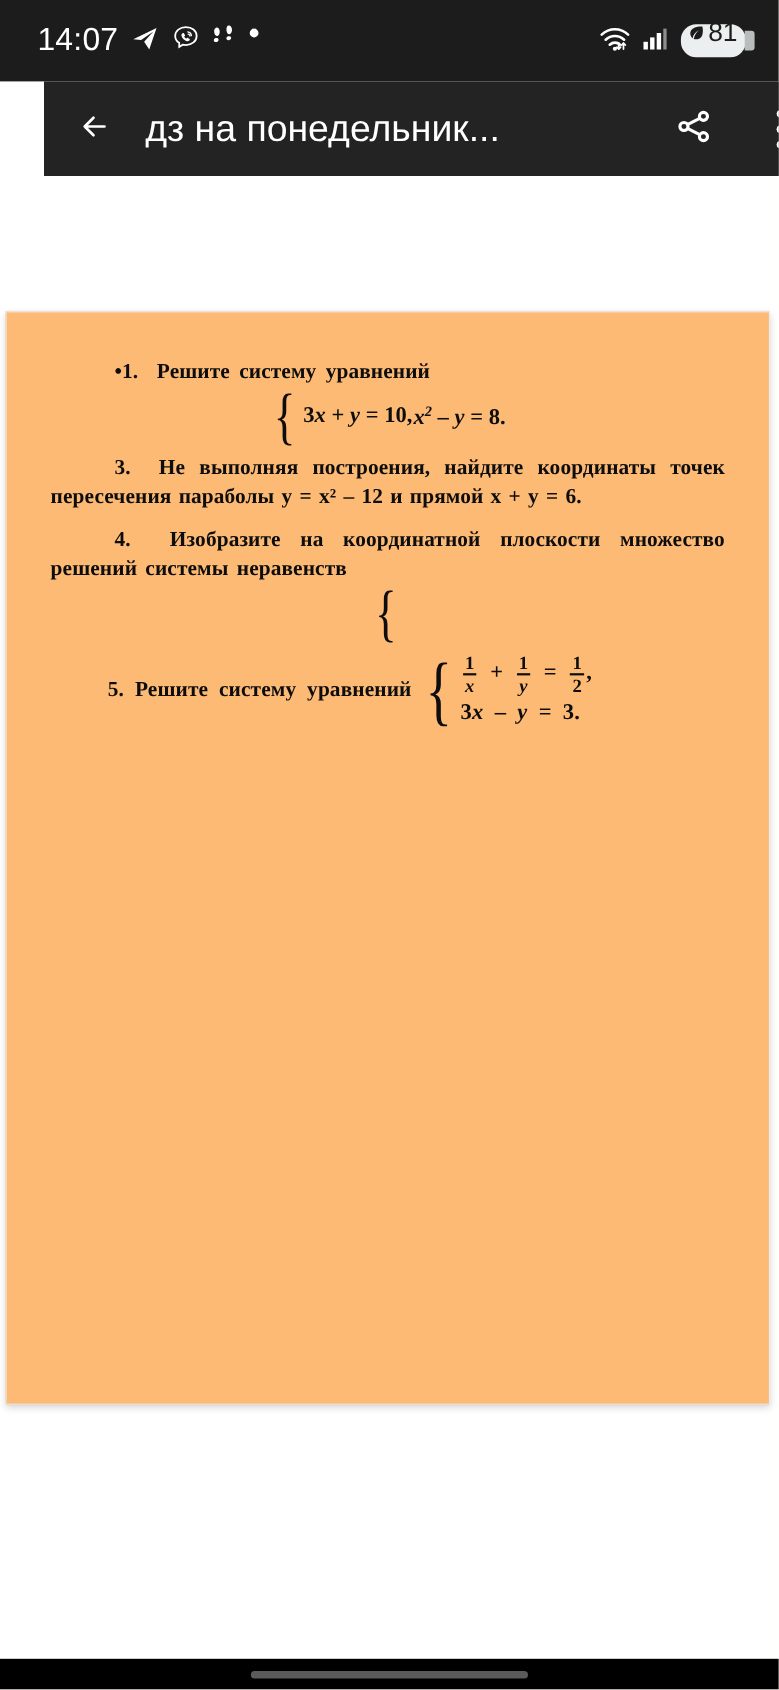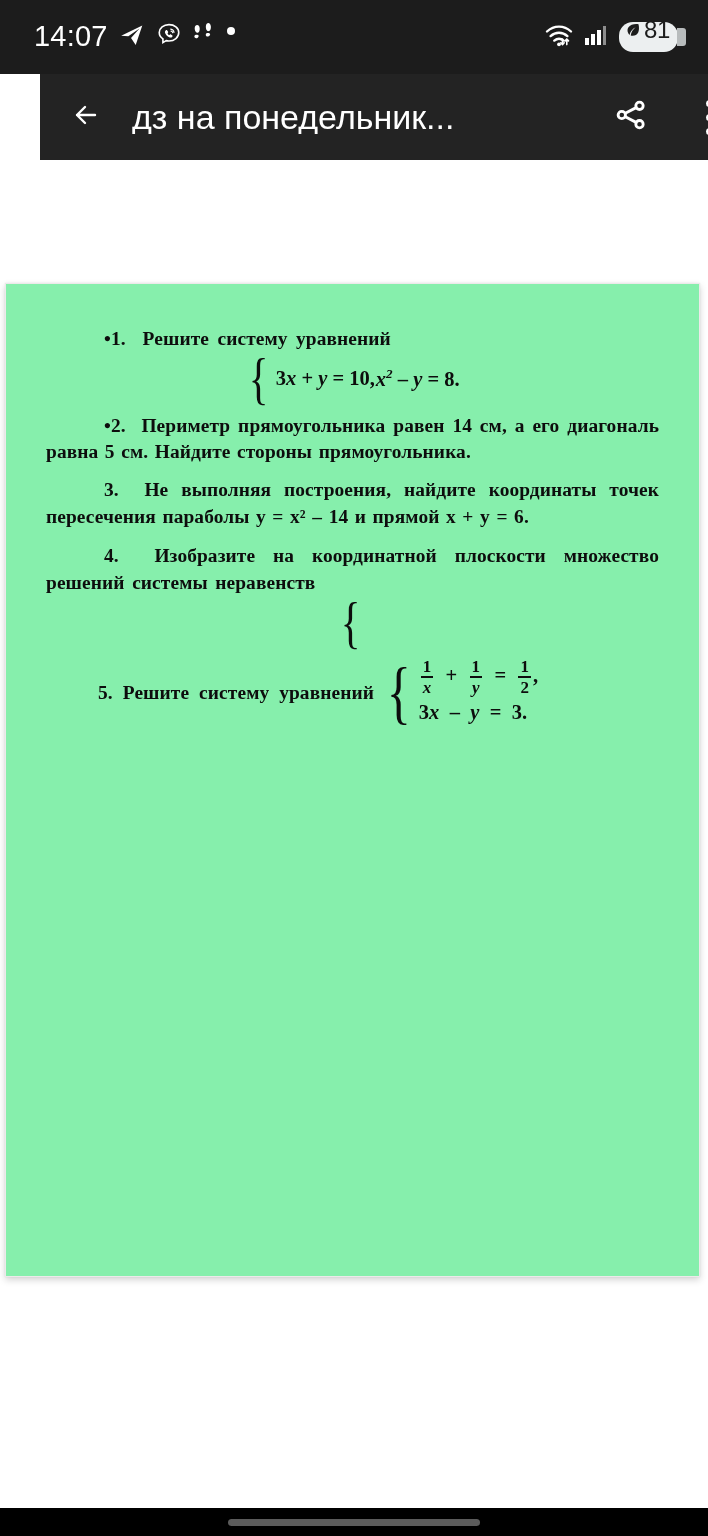--- a/index.html
+++ b/index.html
@@ -52,21 +52,21 @@
   .dots{ display:flex; flex-direction:column; gap:7px; align-items:center;}
   .dots i{ width:7px;height:7px;border-radius:50%;background:#ffffff;display:block;}
 
   
   .viewer{
     position:absolute; top:160px; left:0; width:708px; height:1348px;
     background:#ffffff;
   }
   .doc-card{
     position:absolute; top:123px; left:5px; width:695px; height:994px;
-    background:#86efac;
+    background:#fdba74;
     border:1px solid #eceaea;
     box-shadow:0 3px 7px rgba(0,0,0,.17), 0 0 2px rgba(0,0,0,.07);
   }
   .doc-inner{
     padding:42px 40px 0 40px;
     font-family:"Liberation Serif", serif;
     color:#111111;
   }
 
   
@@ -249,28 +249,24 @@
           <span class="sys-rows">
             <span class="sys-row">
               <span class="mathu">3</span><span class="mathv">x</span> + <span class="mathv">y</span> = <span class="mathu">10,</span>
             </span>
             <span class="sys-row">
               <span class="mathv">x</span><sup class="pw">2</sup> – <span class="mathv">y</span> = <span class="mathu">8.</span>
             </span>
           </span>
         </div>
 
-        <div class="prob p2">
-          <span>•2.</span>&nbsp;
-          <span>Периметр прямоугольника равен 14 см, а его диагональ равна 5 см. Найдите стороны прямоугольника.</span>
-        </div>
 
         <div class="prob p3">
           <span>3.</span>&nbsp;
-          <span>Не выполняя построения, найдите координаты точек пересечения параболы y = x² – 14 и прямой x + y = 6.</span>
+          <span>Не выполняя построения, найдите координаты точек пересечения параболы y = x² – 12 и прямой x + y = 6.</span>
         </div>
 
         <div class="prob p4">
           <span>4.</span>&nbsp;
           <span>Изобразите на координатной плоскости множество решений системы неравенств</span>
         </div>
         <div class="sys">
           <span class="brace">{</span>
         </div>
 

